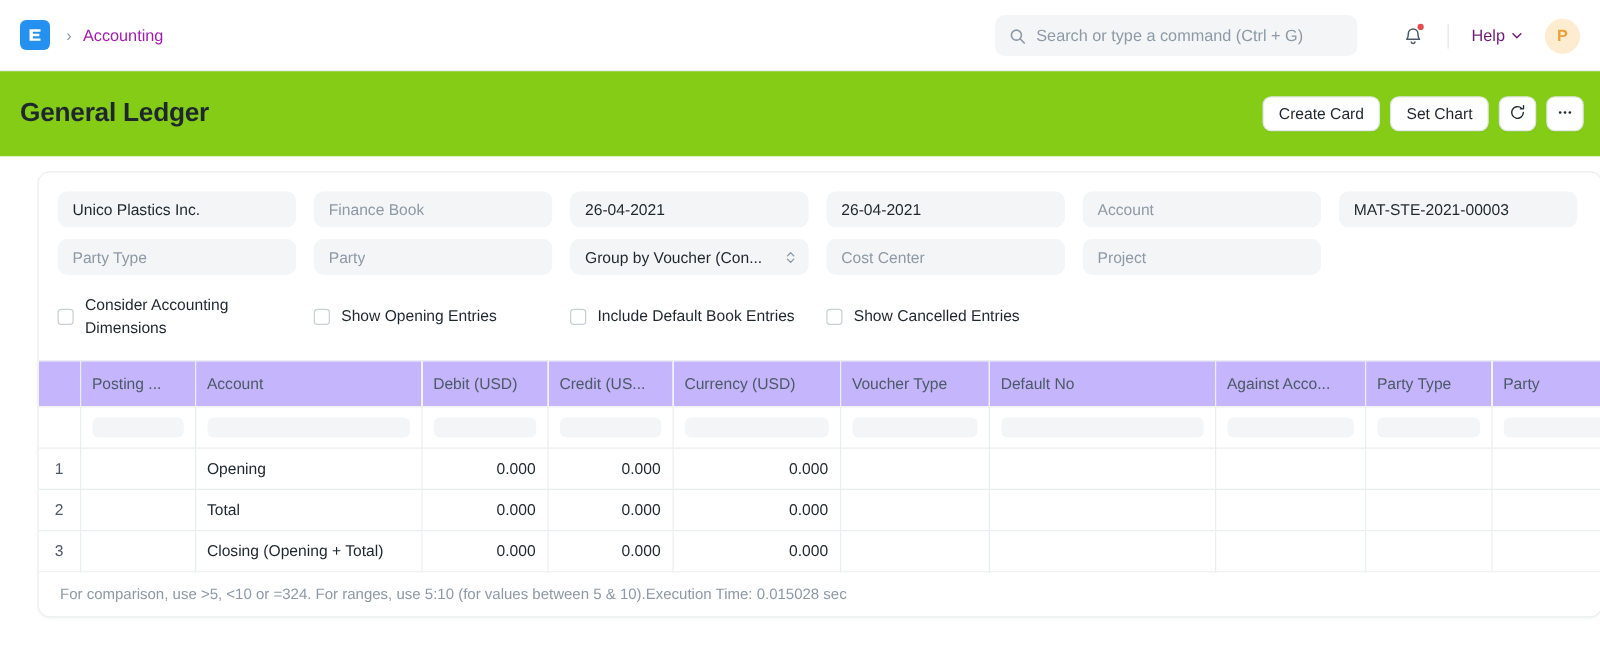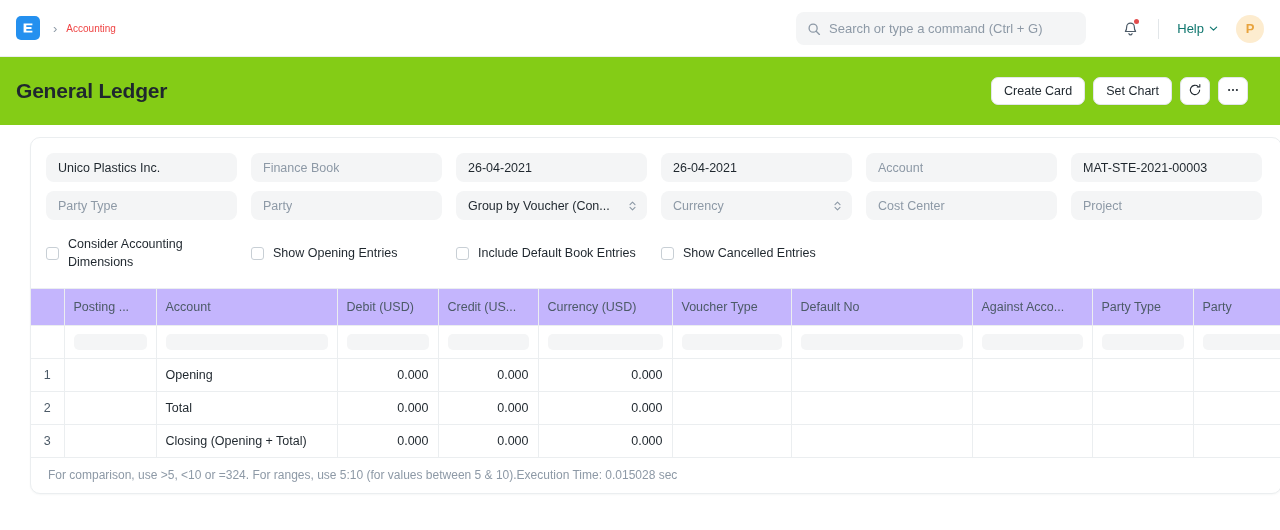--- a/index.html
+++ b/index.html
@@ -32,22 +32,22 @@
     flex: none;
   }
   .brand-logo svg { display:block; }
   .crumb-sep {
     color: #8d99a6;
     font-size: 13px;
     margin: 0 9px 0 13px;
     display: flex; align-items: center;
   }
   .crumb-link {
-    font-size: 10px;
-    color: #ef4444;
+    font-size: 13px;
+    color: #a21caf;
     white-space: nowrap;
   }
 
   .searchbox {
     position: absolute;
     left: 796px;
     top: 12px;
     width: 290px;
     height: 33px;
     background: #f4f5f6;
@@ -84,21 +84,21 @@
     width: 5px; height: 5px;
     background: #e24c4c;
     border-radius: 50%;
   }
   .nav-divider {
     width: 1px; height: 20px; background: #e2e6e9;
     margin: 0 12px 0 4px;
   }
   .help-btn {
     display: flex; align-items: center; gap: 5px;
-    font-size: 13px; color: #0f766e;
+    font-size: 13px; color: #701a75;
     padding: 4px 6px;
     border-radius: 6px;
   }
   .avatar {
     width: 28px; height: 28px; border-radius: 50%;
     background: #fdeccf;
     color: #e8a33d;
     display: flex; align-items: center; justify-content: center;
     font-size: 13px; font-weight: 600;
     margin-left: 12px;
@@ -113,21 +113,21 @@
     padding: 0 16px;
     position: relative;
   }
   .page-title {
     font-size: 21px;
     font-weight: 700;
     letter-spacing: -0.2px;
     color: #1f272e;
   }
   .head-actions {
-    position: absolute; right: 32px; top: 0; height: 68px;
+    position: absolute; right: 13px; top: 0; height: 68px;
     display: flex; align-items: center; gap: 8px;
   }
   .btn {
     height: 28px;
     background: #ffffff;
     border: 1px solid #e2e6e9;
     border-radius: 7px;
     font-size: 12.5px;
     color: #1f272e;
     display: flex; align-items: center; justify-content: center;
@@ -369,31 +369,20 @@
           </div>
         </div>
         <div class="filter-cell">
           <div class="field placeholder">
             <span class="val">Party</span>
           </div>
         </div>
         <div class="filter-cell">
           <div class="field">
             <span class="val">Group by Voucher (Con...</span>
-            <span class="caret">
-              <svg width="9" height="13" viewBox="0 0 9 13" fill="none" stroke="currentColor" stroke-width="1.1">
-                <path d="M2 5.2L4.5 2.6 7 5.2" stroke-linecap="round" stroke-linejoin="round"></path>
-                <path d="M2 7.8l2.5 2.6L7 7.8" stroke-linecap="round" stroke-linejoin="round"></path>
-              </svg>
-            </span>
-          </div>
-        </div>
-        <div class="filter-cell">
-          <div class="field placeholder">
-            <span class="val">Currency</span>
             <span class="caret">
               <svg width="9" height="13" viewBox="0 0 9 13" fill="none" stroke="currentColor" stroke-width="1.1">
                 <path d="M2 5.2L4.5 2.6 7 5.2" stroke-linecap="round" stroke-linejoin="round"></path>
                 <path d="M2 7.8l2.5 2.6L7 7.8" stroke-linecap="round" stroke-linejoin="round"></path>
               </svg>
             </span>
           </div>
         </div>
         <div class="filter-cell">
           <div class="field placeholder">

